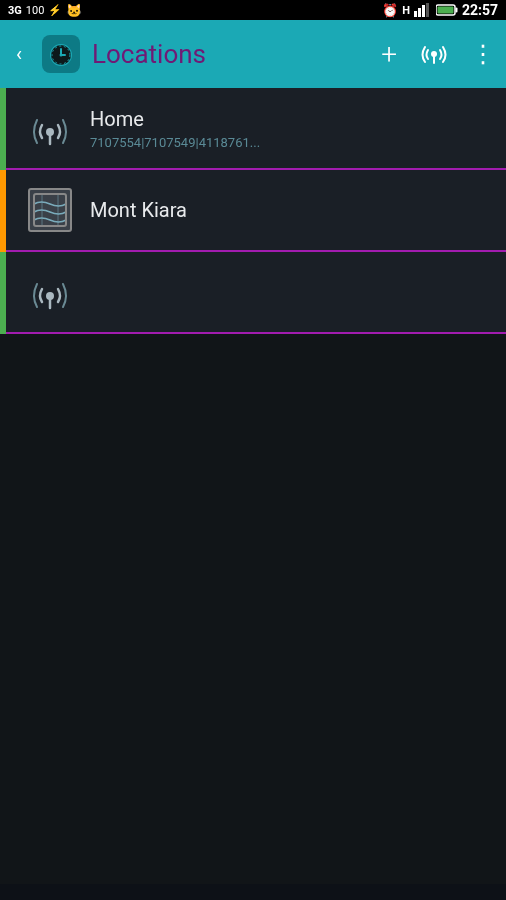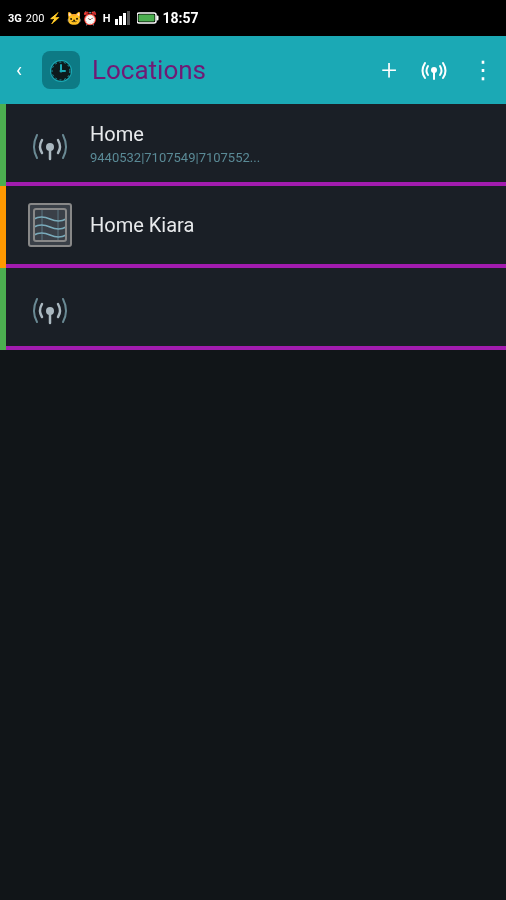--- a/index.html
+++ b/index.html
@@ -8,24 +8,25 @@
       height: 900px;
       background: #0d1117;
       font-family: 'Roboto', Arial, sans-serif;
       overflow: hidden;
       color: #fff;
     }
 
     
     .status-bar {
       width: 100%;
-      height: 36px;
+      height: 20px;
       background: #000;
       display: flex;
       align-items: center;
+      justify-content: space-between;
       padding: 0 8px;
     }
     .status-left {
       display: flex;
       align-items: center;
       gap: 4px;
       font-size: 11px;
       color: #fff;
     }
     .status-right {
@@ -84,21 +85,21 @@
     .list-container {
       width: 100%;
       background: #1a1f26;
     }
 
     .list-item {
       display: flex;
       align-items: center;
       padding: 0 16px;
       height: 82px;
-      border-bottom: 4px solid #a21caf;
+      border-bottom: 2px solid #a21caf;
       position: relative;
       cursor: pointer;
     }
 
     .item-indicator {
       width: 6px;
       height: 82px;
       position: absolute;
       left: 0;
       top: 0;
@@ -156,21 +157,21 @@
       background: #111518;
       height: calc(900px - 36px - 68px);
     }
   </style>
 </head>
 <body>
 
 <div class="status-bar">
   <div class="status-left">
     <span style="font-size:11px;font-weight:bold;">3G</span>
-    <span style="font-size:11px;">200</span>
+    <span style="font-size:11px;">100</span>
     <span>
       <svg width="14" height="14" viewBox="0 0 14 14" fill="#fff">
           <text y="12" font-size="11">⚡</text>
         </svg>
     </span>
     <span style="font-size:13px;">🐱</span>
   </div>
   <div class="status-right">
     <span style="font-size:13px;">⏰</span>
     <span style="font-size:11px;font-weight:bold;">H</span>
@@ -180,21 +181,21 @@
       <rect x="4" y="5" width="3" height="9" fill="#fff"></rect>
       <rect x="8" y="2" width="3" height="12" fill="#fff"></rect>
       <rect x="12" y="0" width="3" height="14" fill="#555"></rect>
     </svg>
 
     <svg width="22" height="12" viewBox="0 0 22 12">
       <rect x="0" y="1" width="19" height="10" rx="2" fill="none" stroke="#fff" stroke-width="1.5"></rect>
       <rect x="19.5" y="3.5" width="2" height="5" rx="1" fill="#fff"></rect>
       <rect x="1.5" y="2.5" width="16" height="7" rx="1" fill="#4caf50"></rect>
     </svg>
-    <span style="font-size:14px;font-weight:bold;">18:57</span>
+    <span style="font-size:14px;font-weight:bold;">22:57</span>
   </div>
 </div>
 
 <div class="action-bar">
   <span class="action-bar-back">‹</span>
   <div class="action-bar-icon">
 
     <svg width="26" height="26" viewBox="0 0 26 26">
       <circle cx="13" cy="14" r="10" fill="none" stroke="#1ba9b5" stroke-width="2"></circle>
       <circle cx="13" cy="14" r="10" fill="#0d1a1c"></circle>
@@ -233,42 +234,42 @@
           <circle cx="22" cy="26" r="4" fill="#aab8c0"></circle>
           <path d="M14 32 Q10 26 14 19" stroke="#aab8c0" stroke-width="2.5" fill="none" stroke-linecap="round"></path>
           <path d="M30 32 Q34 26 30 19" stroke="#aab8c0" stroke-width="2.5" fill="none" stroke-linecap="round"></path>
           <path d="M9 37 Q3 26 9 14" stroke="#6a8a94" stroke-width="2" fill="none" stroke-linecap="round"></path>
           <path d="M35 37 Q41 26 35 14" stroke="#6a8a94" stroke-width="2" fill="none" stroke-linecap="round"></path>
           <line x1="22" y1="26" x2="22" y2="38" stroke="#aab8c0" stroke-width="2.5" stroke-linecap="round"></line>
         </svg>
       </div>
       <div class="item-text">
         <span class="item-name">Home</span>
-        <span class="item-detail">9440532|7107549|7107552...</span>
+        <span class="item-detail">7107554|7107549|4118761...</span>
       </div>
     </div>
 
     <div class="list-item">
       <div class="item-indicator" style="background:#ff9800;"></div>
       <div class="item-icon-wrapper">
         <div class="item-icon-map">
           <svg width="36" height="36" viewBox="0 0 36 36">
 
             <rect x="2" y="2" width="32" height="32" rx="2" fill="#3a4048"></rect>
             <path d="M2 12 Q9 8 18 12 Q27 16 34 12" stroke="#7aabbb" stroke-width="1.5" fill="none"></path>
             <path d="M2 20 Q9 16 18 20 Q27 24 34 20" stroke="#7aabbb" stroke-width="1.5" fill="none"></path>
             <path d="M2 28 Q9 24 18 28 Q27 32 34 28" stroke="#7aabbb" stroke-width="1.5" fill="none"></path>
             <line x1="10" y1="2" x2="10" y2="34" stroke="#7aabbb" stroke-width="1" opacity="0.5"></line>
             <line x1="26" y1="2" x2="26" y2="34" stroke="#7aabbb" stroke-width="1" opacity="0.5"></line>
             <rect x="2" y="2" width="32" height="32" rx="2" fill="none" stroke="#888" stroke-width="2"></rect>
           </svg>
         </div>
       </div>
       <div class="item-text">
-        <span class="item-name">Home Kiara</span>
+        <span class="item-name">Mont Kiara</span>
       </div>
     </div>
 
     <div class="list-item">
       <div class="item-indicator" style="background:#4caf50;"></div>
       <div class="item-icon-wrapper">
         <svg width="44" height="44" viewBox="0 0 44 44" class="item-icon-wifi">
           <circle cx="22" cy="26" r="4" fill="#aab8c0"></circle>
           <path d="M14 32 Q10 26 14 19" stroke="#aab8c0" stroke-width="2.5" fill="none" stroke-linecap="round"></path>
           <path d="M30 32 Q34 26 30 19" stroke="#aab8c0" stroke-width="2.5" fill="none" stroke-linecap="round"></path>

